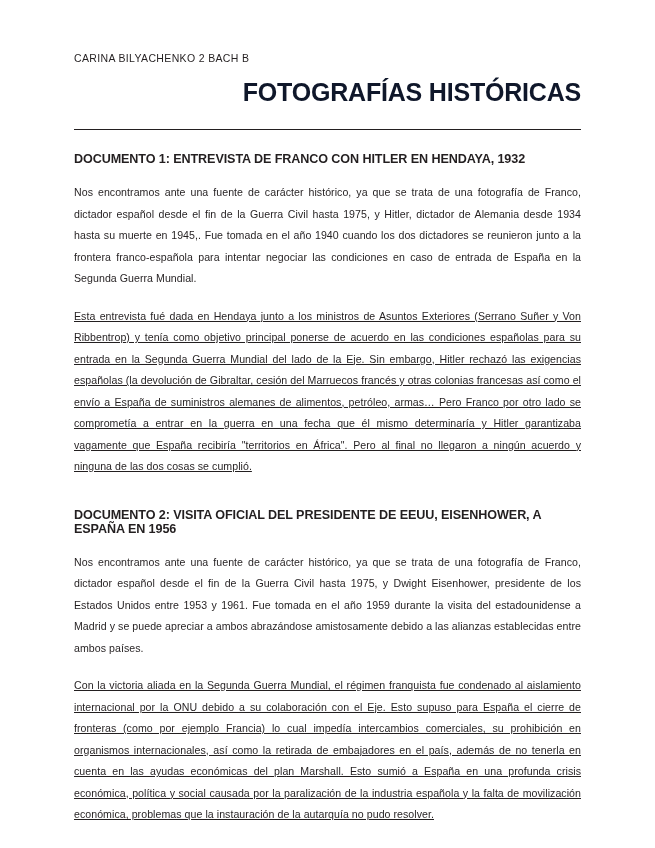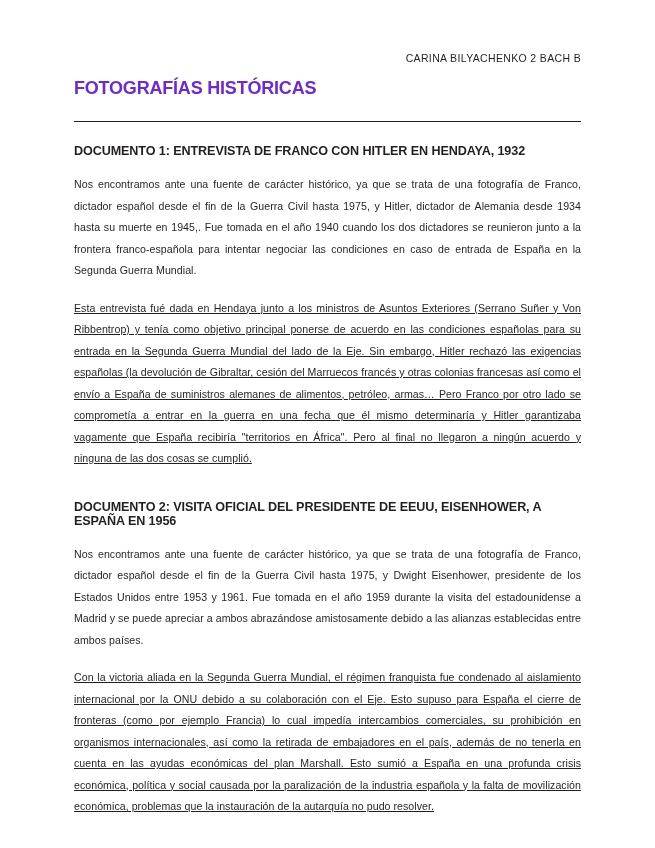--- a/index.html
+++ b/index.html
@@ -17,34 +17,35 @@
   }
   .page {
     position: absolute;
     top: 0; left: 0;
     width: 655px;
     height: 848px;
     box-sizing: border-box;
     padding: 52px 74px 40px 74px;
   }
   .author-line {
-    text-align: right;
+    text-align: left;
     font-size: 10.5px;
     letter-spacing: 0.35px;
     color: #231f20;
     margin: 0 0 14px 0;
     font-family: "Liberation Sans", sans-serif;
   }
   .doc-title {
-    font-size: 18px;
+    font-size: 25px;
     font-weight: bold;
     letter-spacing: -0.2px;
     margin: 0 0 22px 0;
-    color: #6d28d9;
+    color: #0f172a;
     font-family: "Liberation Sans", sans-serif;
+    text-align: right;
   }
   .rule {
     border: none;
     border-top: 1.6px solid #231f20;
     margin: 0 0 22px 0;
     width: 100%;
   }
   .section-heading {
     font-size: 12.6px;
     font-weight: bold;

